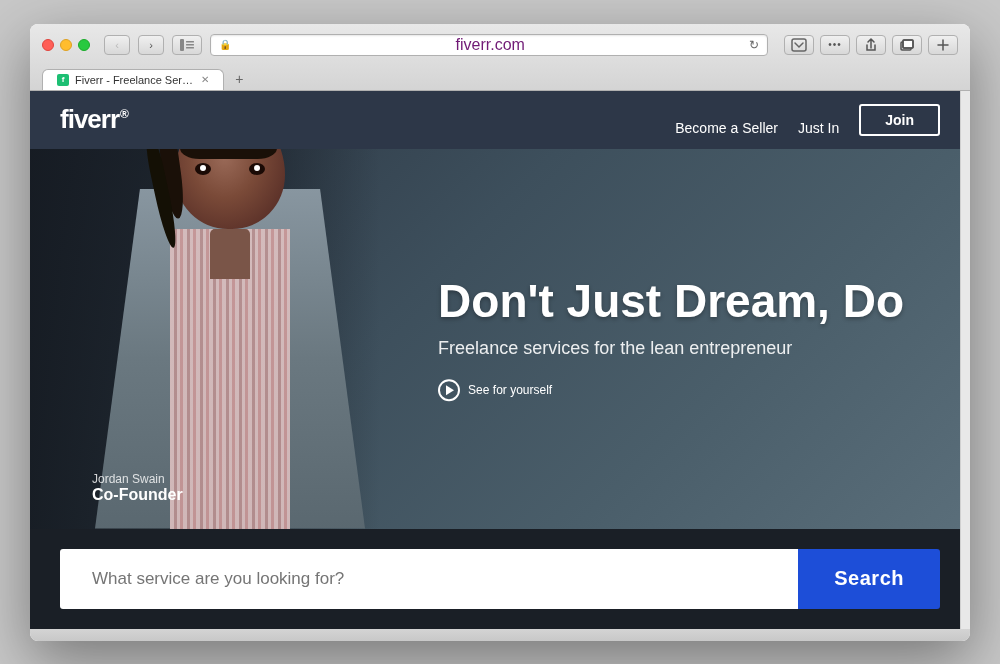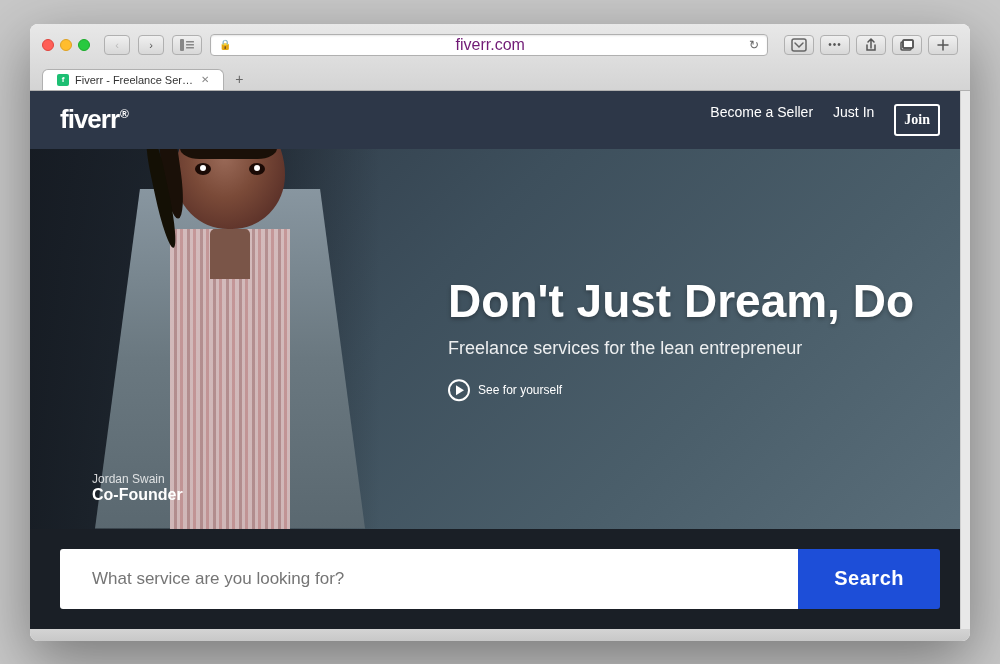--- a/index.html
+++ b/index.html
@@ -208,41 +208,40 @@
     }
 
     .fiverr-logo sup {
       font-size: 12px;
       vertical-align: super;
       margin-left: 1px;
     }
 
     .header-nav {
       display: flex;
-      align-items: flex-start;
+      align-items: flex-end;
       gap: 20px;
     }
 
     .nav-link {
       color: #fff;
       font-size: 14px;
       text-decoration: none;
       cursor: pointer;
     }
 
     .join-btn {
       border: 2px solid #fff;
       color: #fff;
       background: transparent;
-      padding: 6px 8px;
+      padding: 6px 24px;
       font-size: 14px;
       font-weight: 600;
       border-radius: 3px;
       cursor: pointer;
-      font-family: Liberation Serif, serif;
     }
 
     
     .hero-section {
       position: relative;
       height: 380px;
       background: linear-gradient(135deg, #2a3441 0%, #3d4f5c 40%, #4a5e6a 70%, #5a6e7a 100%);
       overflow: hidden;
       display: flex;
       align-items: center;
@@ -262,21 +261,21 @@
     }
 
     .person-caption .title {
       font-weight: bold;
       display: block;
     }
 
     
     .hero-text {
       position: absolute;
-      right: 56px;
+      right: 66px;
       top: 50%;
       transform: translateY(-50%);
       text-align: left;
       max-width: 480px;
     }
 
     .hero-headline {
       font-size: 46px;
       font-weight: 700;
       color: #fff;

